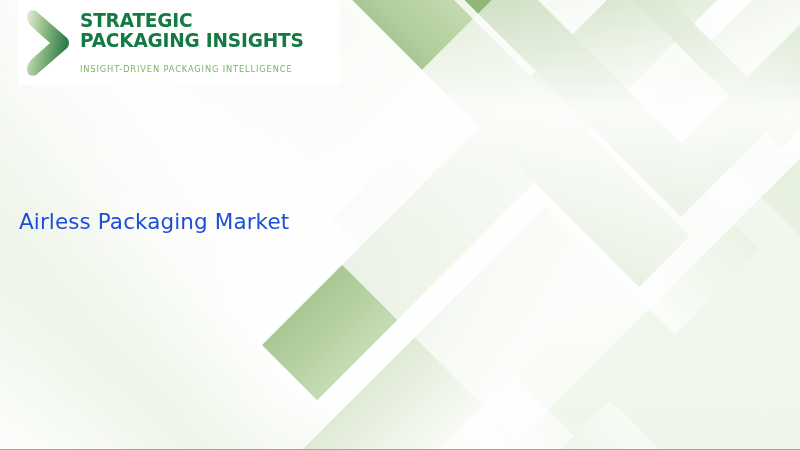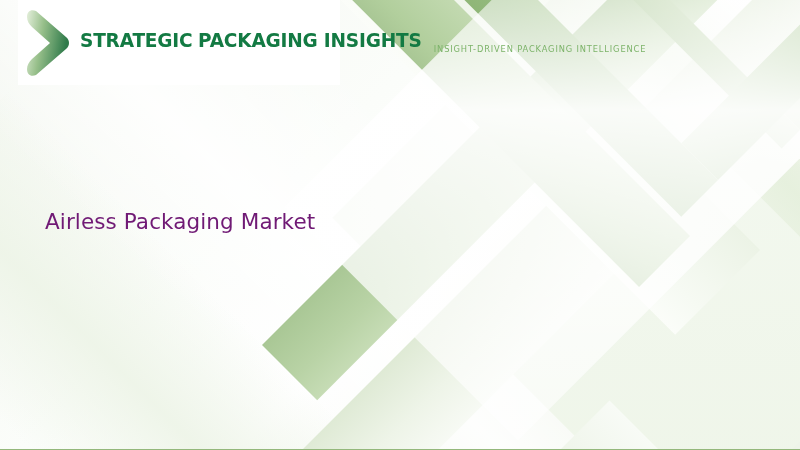--- a/index.html
+++ b/index.html
@@ -125,21 +125,21 @@
   
   #logo-box{
     position:absolute;left:18px;top:0;width:322px;height:85px;
     background:#ffffff;
     display:flex;align-items:center;
   }
   #logo-mark{
     position:relative;width:46px;height:72px;margin-left:6px;margin-right:10px;flex:none;
   }
   #logo-mark svg{display:block;width:46px;height:72px;}
-  #logo-text{display:flex;justify-content:center;}
+  #logo-text{display:flex;flex-direction:column;justify-content:center;}
   .logo-l1,.logo-l2{
     font-family:"DejaVu Sans","Liberation Sans",sans-serif;
     font-weight:bold;
     color:#137a43;
     font-size:19.5px;
     line-height:20px;
     letter-spacing:-0.2px;
     transform:scaleX(.95);
     transform-origin:left center;
     white-space:nowrap;
@@ -148,22 +148,22 @@
     margin-top:13px;
     font-family:"DejaVu Sans","Liberation Sans",sans-serif;
     font-size:8.3px;
     color:#7cb369;
     letter-spacing:.85px;
     white-space:nowrap;
   }
 
   
   #doc-title{
-    position:absolute;left:45px;top:209px;
-    font-size:21.5px;color:#701a75;
+    position:absolute;left:19px;top:209px;
+    font-size:21.5px;color:#1d4ed8;
     font-family:"DejaVu Sans","Liberation Sans",sans-serif;
     letter-spacing:.1px;white-space:nowrap;
   }
   #contact-email{
     position:absolute;left:33px;top:327px;
     font-size:21.5px;color:#111111;
     font-family:"DejaVu Sans","Liberation Sans",sans-serif;
     letter-spacing:.1px;white-space:nowrap;
   }
 </style>

